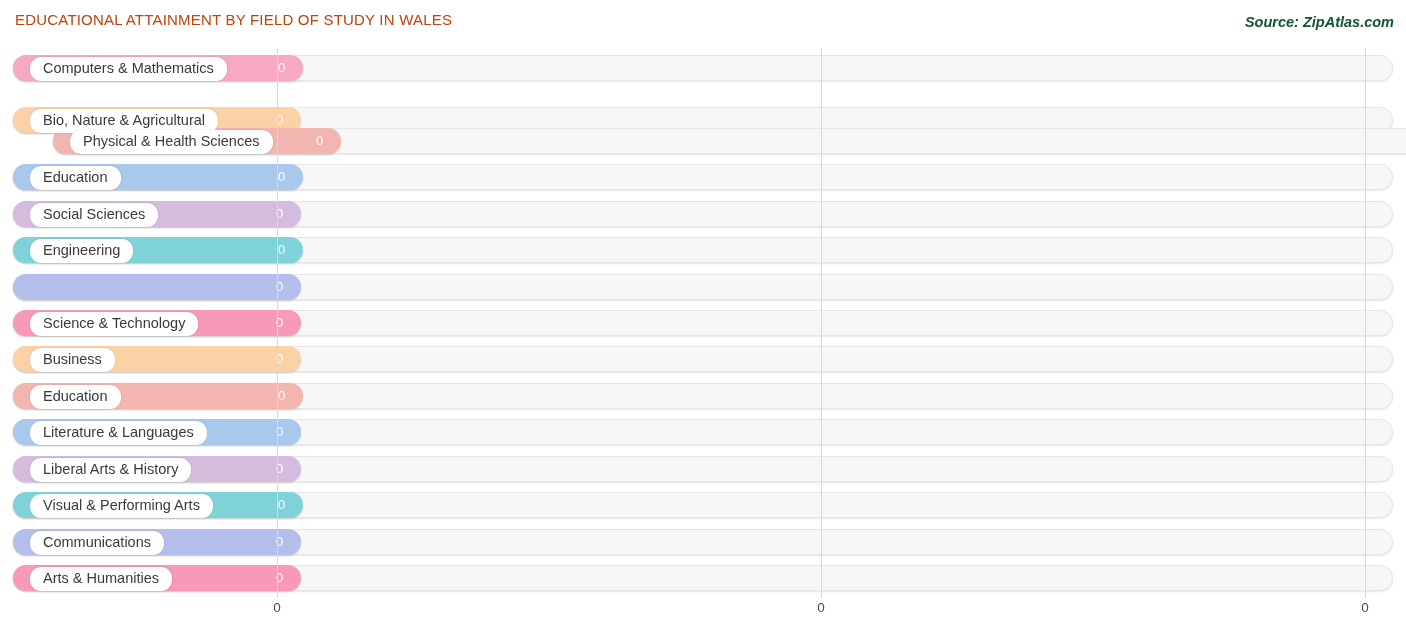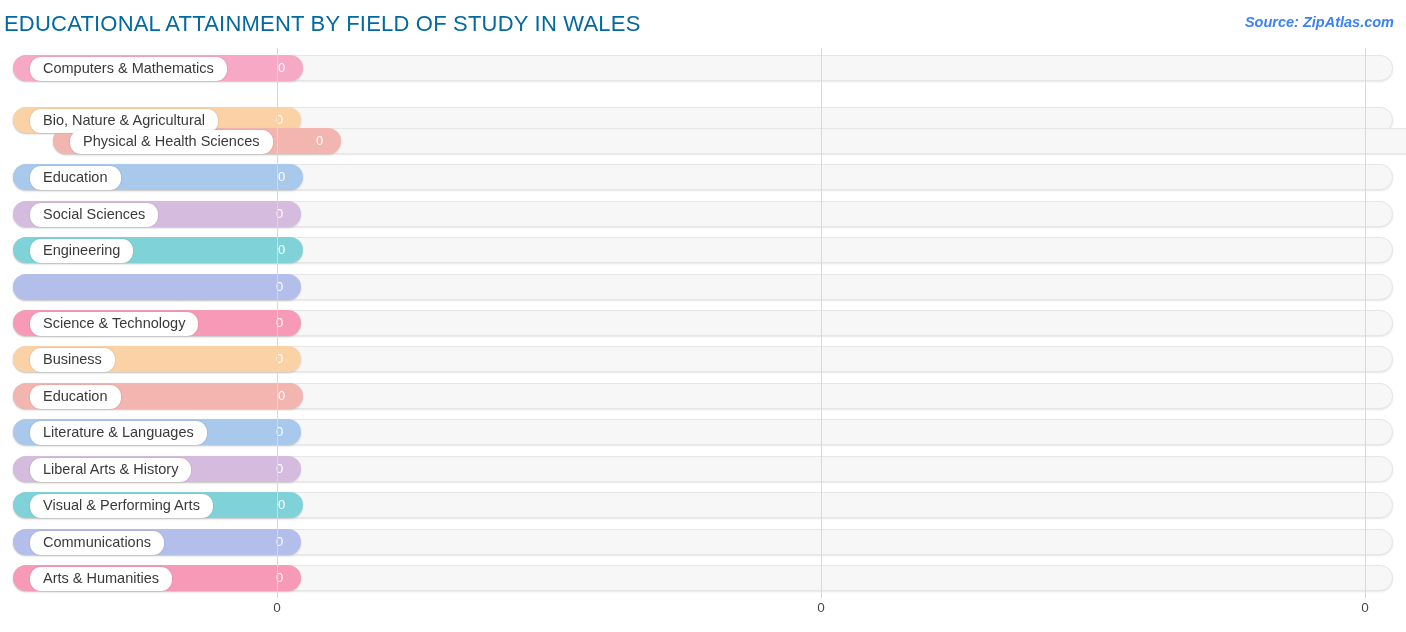--- a/index.html
+++ b/index.html
@@ -13,35 +13,35 @@
   #chart-root {
     position: relative;
     width: 1406px;
     height: 632px;
     background: #ffffff;
   }
 
   
   #page-title {
     position: absolute;
-    left: 4px;
+    left: 15px;
     top: 11px;
-    font-size: 22px;
+    font-size: 15px;
     letter-spacing: 0.2px;
-    color: #0369a1;
+    color: #c2410c;
     white-space: nowrap;
   }
   #source-note {
     position: absolute;
     right: 12px;
     top: 14px;
     font-size: 14.5px;
     font-style: italic;
     font-weight: bold;
-    color: #3b82f6;
+    color: #14532d;
     white-space: nowrap;
   }
 
   
   #plot-area {
     position: absolute;
     left: 0;
     top: 48px;
     width: 1406px;
     height: 550px;

